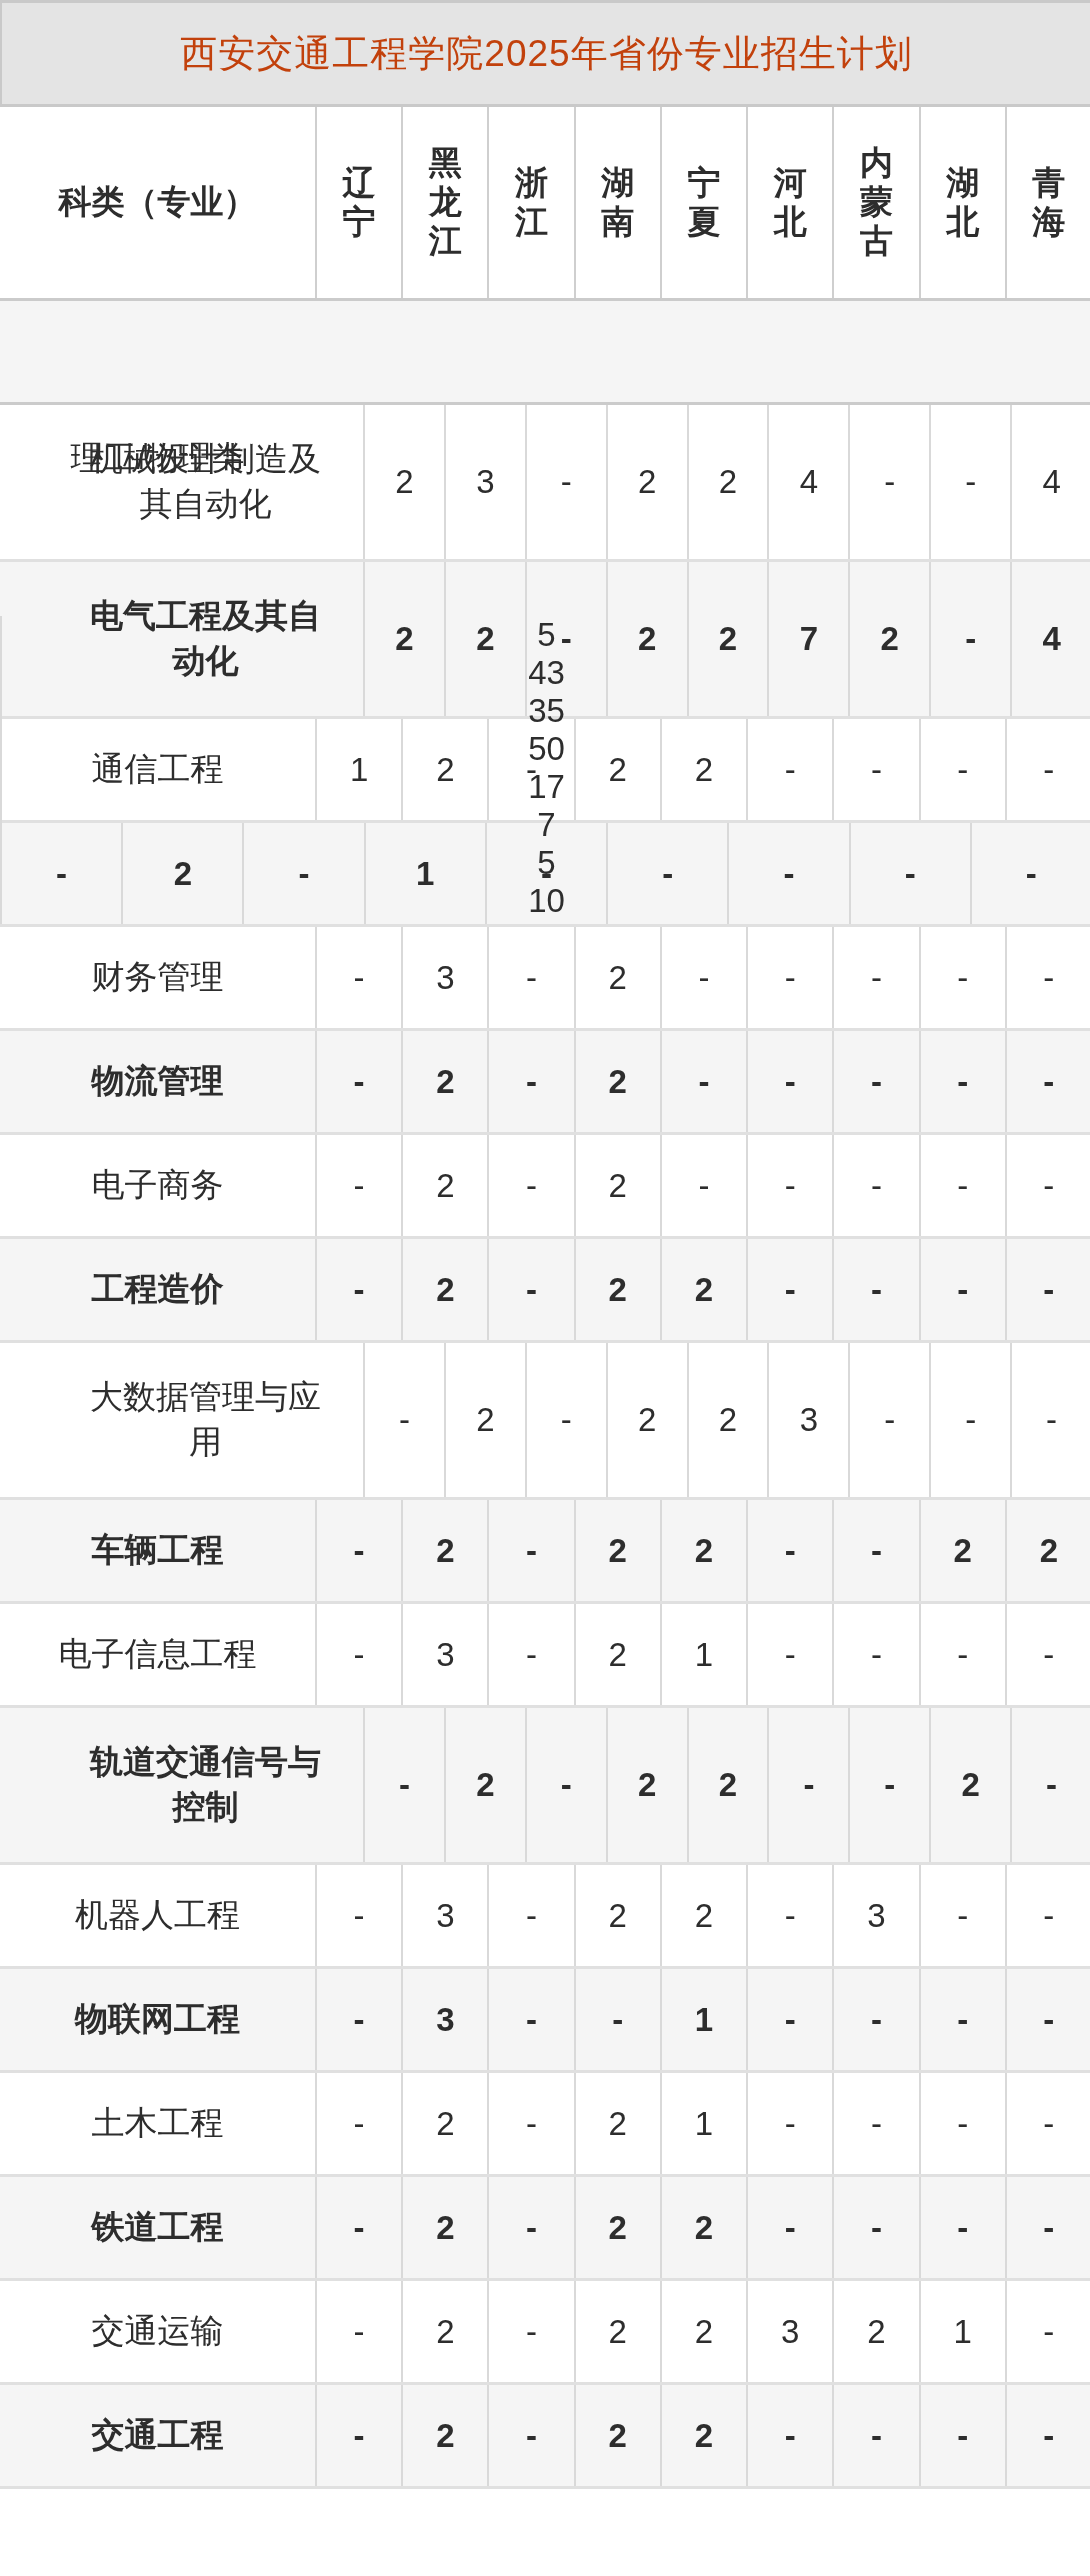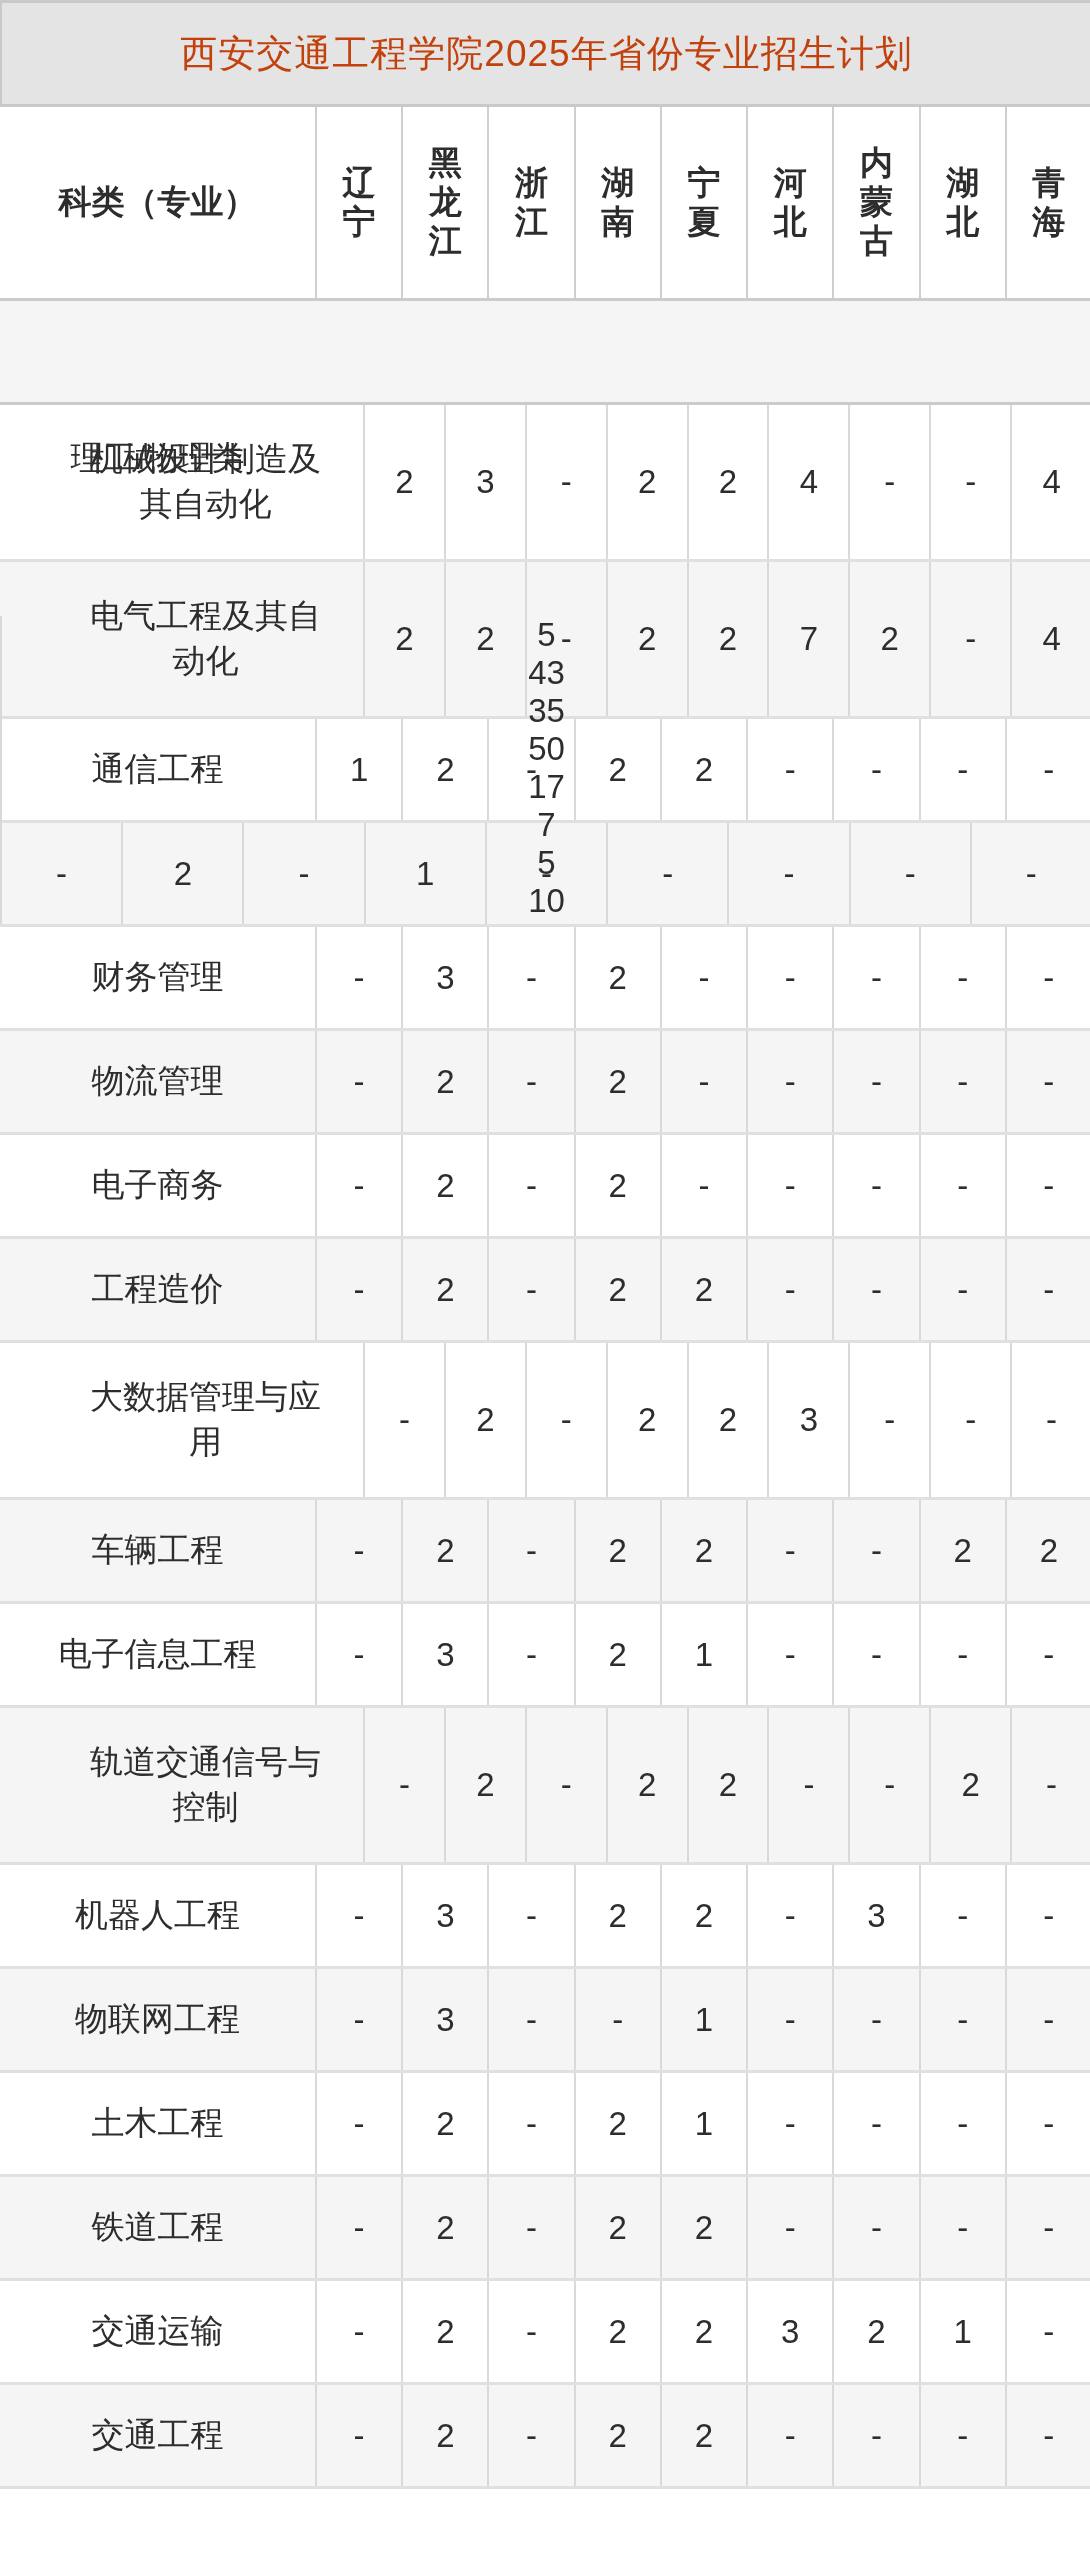--- a/index.html
+++ b/index.html
@@ -29,21 +29,21 @@
   }
 
   .grid { width:100%; }
 
   .row {
     display:flex;
     background:#ffffff;
     border-bottom:3.9px solid #e0e0e0;
     height:104px;
   }
-  .row.alt { background:#f5f5f5; }
+  .row.alt { background:#f5f5f5;font-weight:bold; }
   .row.tall { height:157px;padding-left:48px; }
   .row.header-row {
     height:194px;
     background:#ffffff;
     border-bottom-color:#cbcbcb;
     font-weight:bold;
   }
   .row.category-row {
     border-bottom-color:#cbcbcb;
     font-weight:normal;

